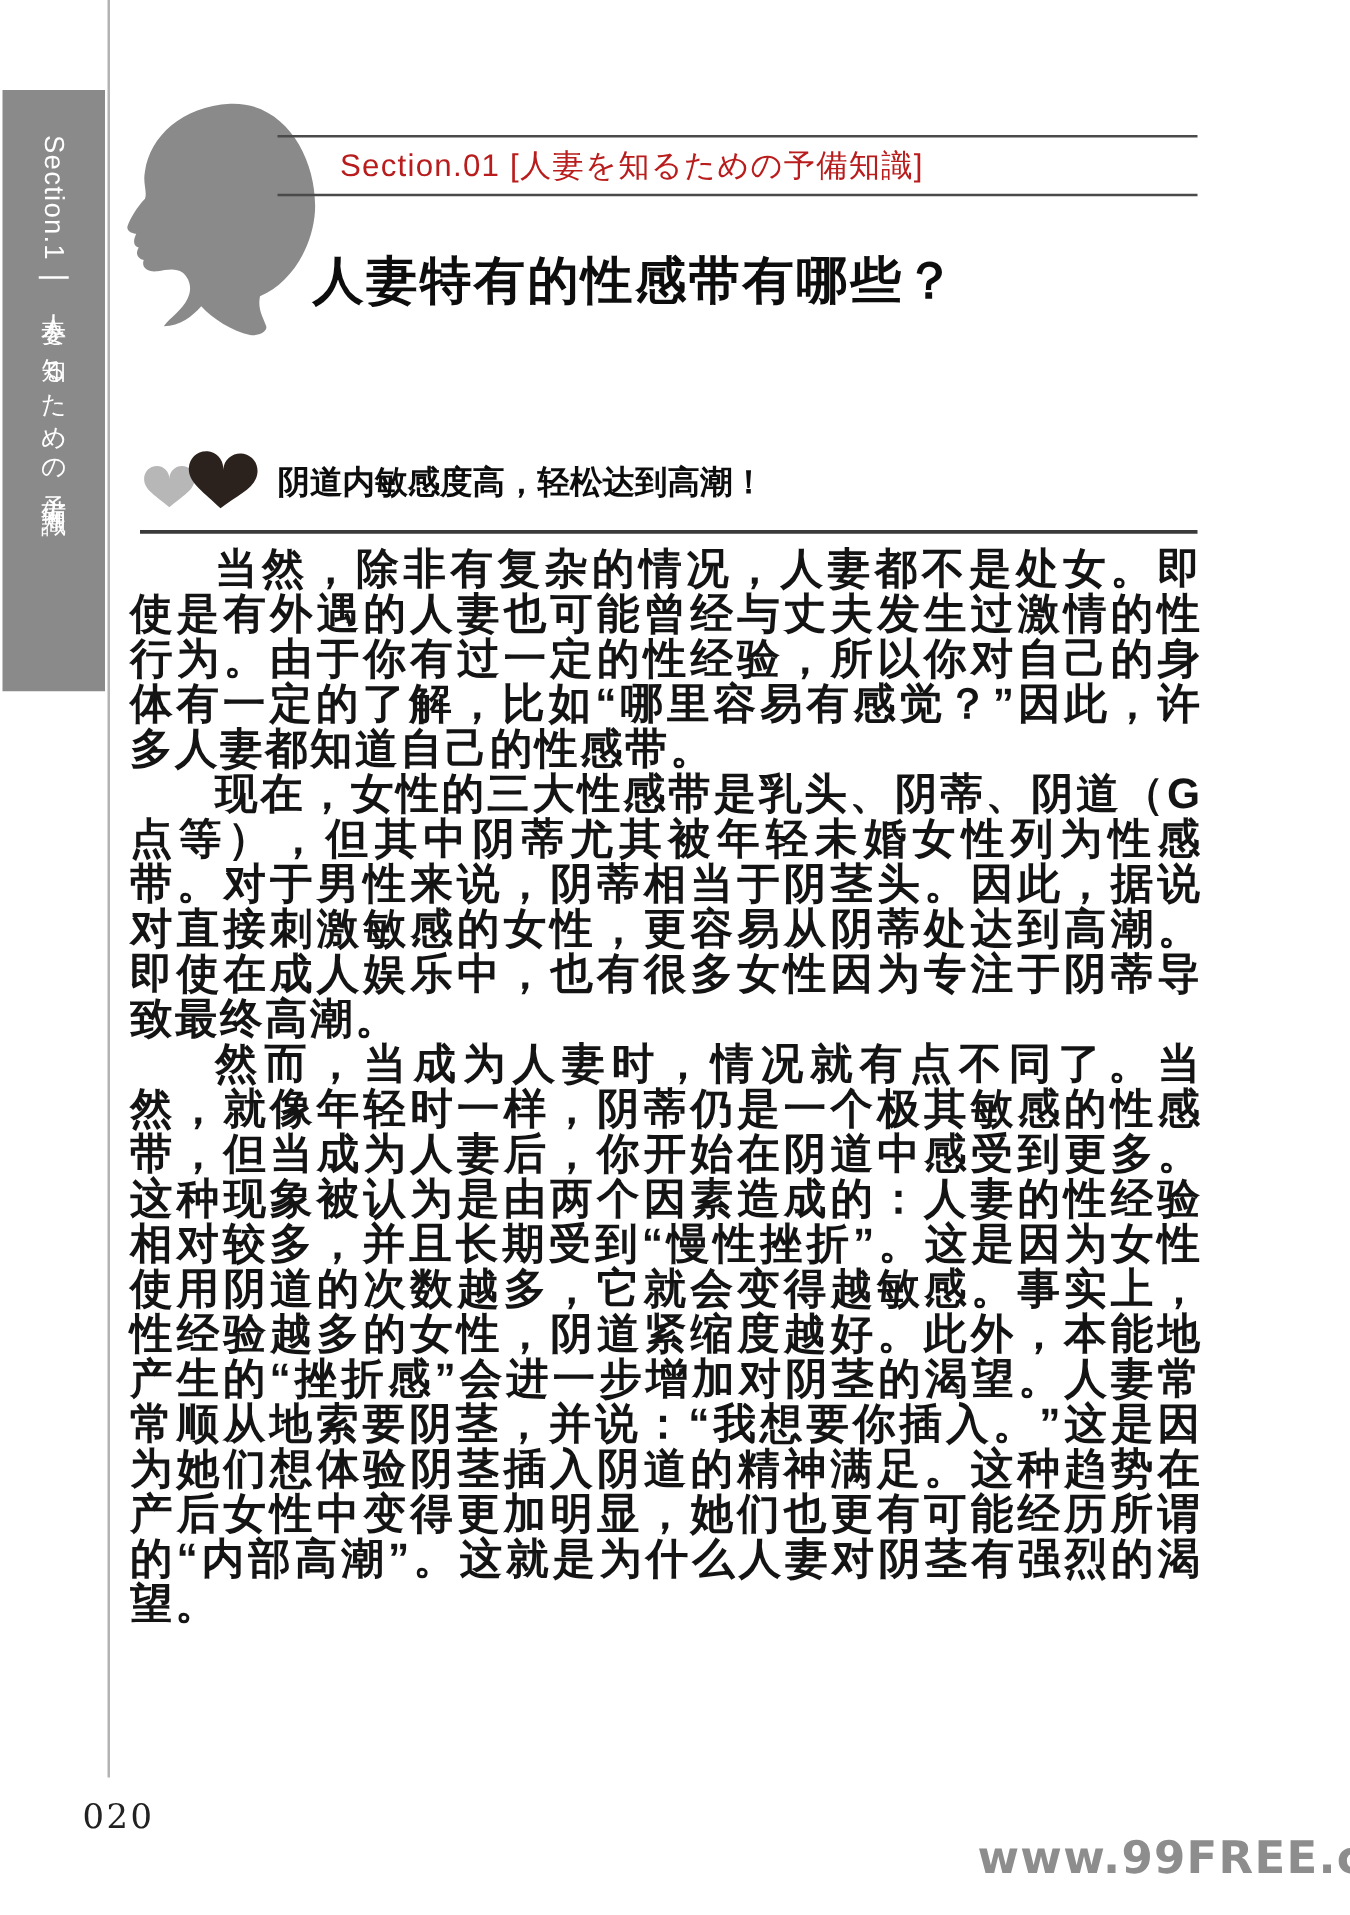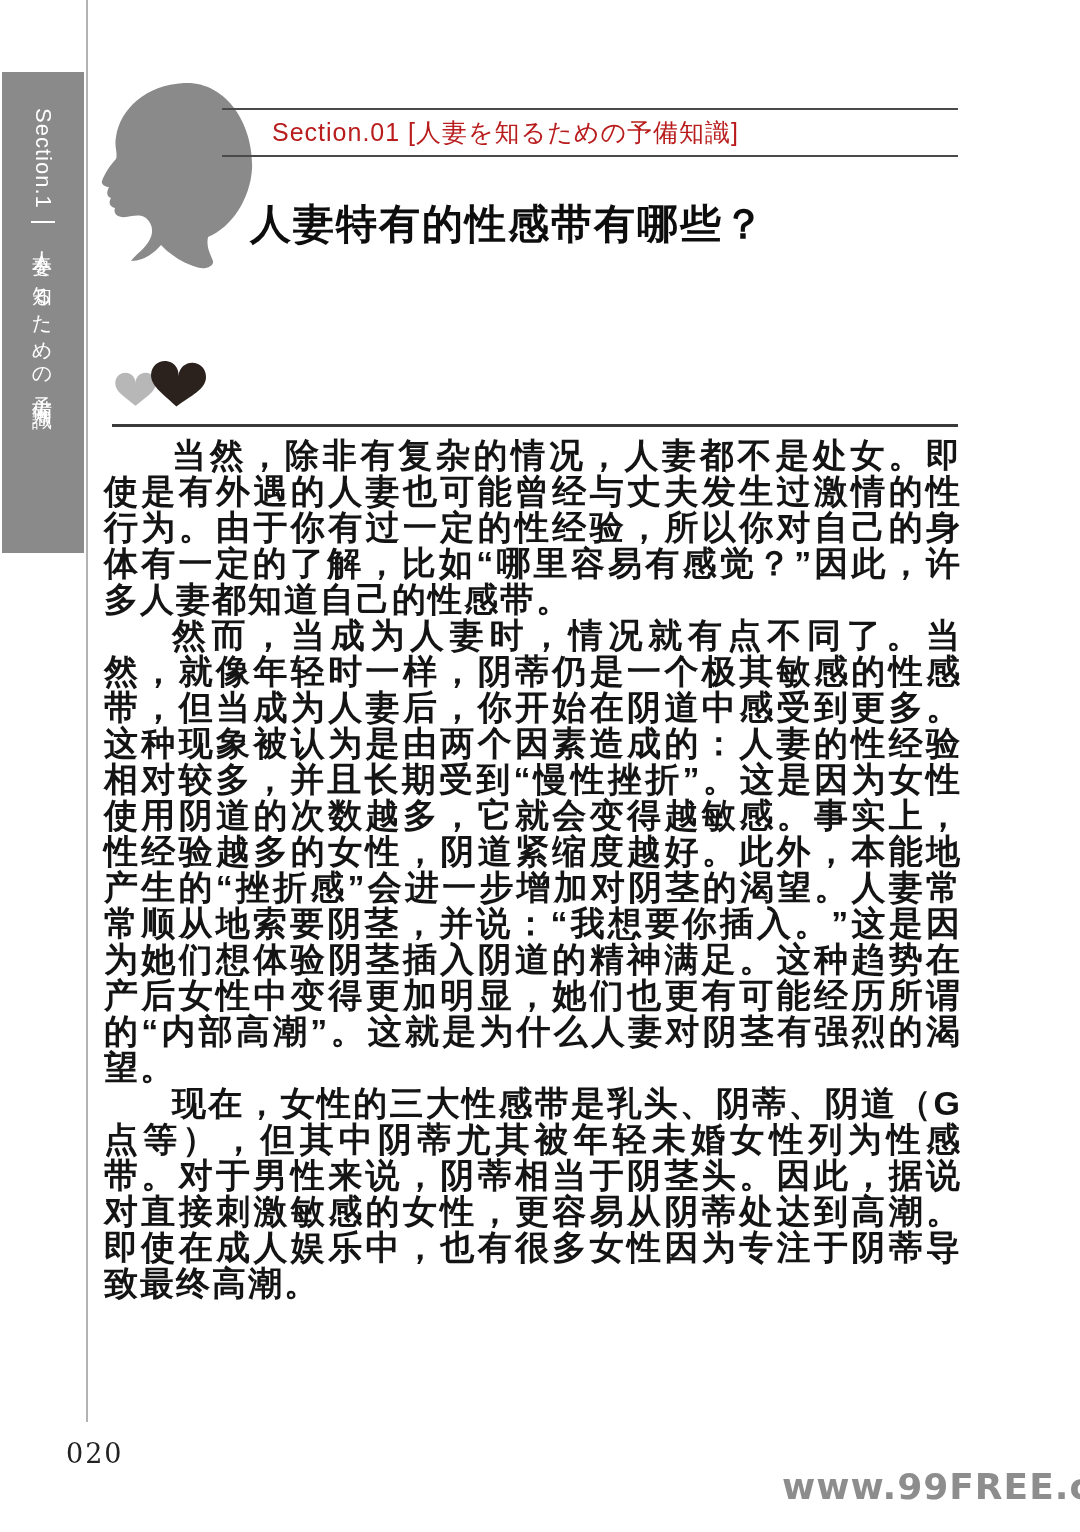--- a/index.html
+++ b/index.html
@@ -185,25 +185,26 @@
   <div class="hearts">
     <svg width="112" height="72" viewBox="0 0 112 72" xmlns="http://www.w3.org/2000/svg">
       <g>
         <path fill="#b7b7b7" transform="translate(2,14) scale(0.47)" d="M50,28 C50,14 39,6 29,6 C16,6 7,16 7,28 C7,47 28,57 50,76 C72,57 93,47 93,28 C93,16 84,6 71,6 C61,6 50,14 50,28 Z"></path>
       </g>
       <g>
         <path fill="#2b211d" transform="translate(36,2) scale(0.64) rotate(4 50 40)" d="M50,28 C50,14 39,6 29,6 C16,6 7,16 7,28 C7,47 28,57 50,76 C72,57 93,47 93,28 C93,16 84,6 71,6 C61,6 50,14 50,28 Z"></path>
       </g>
     </svg>
   </div>
+  <div class="highlight-heading">阴道内敏感度高，轻松达到高潮！</div>
   <div class="highlight-rule"></div>
 
   <div class="body-text">
     <p>当然，除非有复杂的情况，人妻都不是处女。即使是有外遇的人妻也可能曾经与丈夫发生过激情的性行为。由于你有过一定的性经验，所以你对自己的身体有一定的了解，比如“哪里容易有感觉？”因此，许多人妻都知道自己的性感带。</p>
+    <p>现在，女性的三大性感带是乳头、阴蒂、阴道（G点等），但其中阴蒂尤其被年轻未婚女性列为性感带。对于男性来说，阴蒂相当于阴茎头。因此，据说对直接刺激敏感的女性，更容易从阴蒂处达到高潮。即使在成人娱乐中，也有很多女性因为专注于阴蒂导致最终高潮。</p>
     <p>然而，当成为人妻时，情况就有点不同了。当然，就像年轻时一样，阴蒂仍是一个极其敏感的性感带，但当成为人妻后，你开始在阴道中感受到更多。这种现象被认为是由两个因素造成的：人妻的性经验相对较多，并且长期受到“慢性挫折”。这是因为女性使用阴道的次数越多，它就会变得越敏感。事实上，性经验越多的女性，阴道紧缩度越好。此外，本能地产生的“挫折感”会进一步增加对阴茎的渴望。人妻常常顺从地索要阴茎，并说：“我想要你插入。”这是因为她们想体验阴茎插入阴道的精神满足。这种趋势在产后女性中变得更加明显，她们也更有可能经历所谓的“内部高潮”。这就是为什么人妻对阴茎有强烈的渴望。</p>
-    <p>现在，女性的三大性感带是乳头、阴蒂、阴道（G点等），但其中阴蒂尤其被年轻未婚女性列为性感带。对于男性来说，阴蒂相当于阴茎头。因此，据说对直接刺激敏感的女性，更容易从阴蒂处达到高潮。即使在成人娱乐中，也有很多女性因为专注于阴蒂导致最终高潮。</p>
   </div>
 
   <div class="page-number">020</div>
 
   <div class="watermark">www.99FREE.cc</div>
 
 </div>
 
 </body></html>

